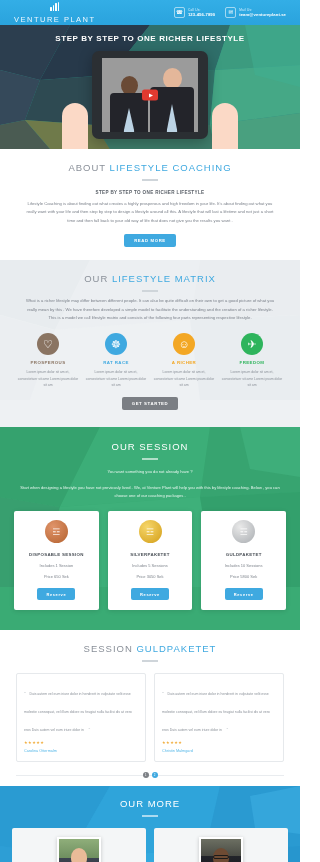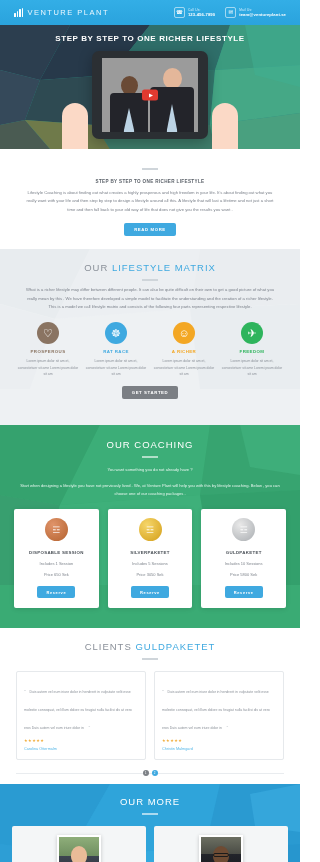--- a/index.html
+++ b/index.html
@@ -10,21 +10,21 @@
     -webkit-font-smoothing:antialiased;
   }
   .wrap { width:300px; position:relative; }
 
   
   .topbar {
     height:25px; background:#2fa8e0;
     background:linear-gradient(180deg,#33aee6 0%,#2aa3dd 100%);
     display:flex; align-items:center; padding:0 14px;
   }
-  .logo { display:flex; align-items:flex-end; gap:4px; }
+  .logo { display:flex; align-items:center; gap:4px;flex-direction:column; }
   .logo-mark { display:flex; align-items:flex-end; gap:1px; height:9px; }
   .logo-mark i { display:block; width:1.6px; background:#fff; border-radius:.5px; }
   .logo-mark i:nth-child(1){height:4px}
   .logo-mark i:nth-child(2){height:6px}
   .logo-mark i:nth-child(3){height:8px}
   .logo-mark i:nth-child(4){height:9px}
   .logo-text {
     color:#eaf7ff; font-size:7.5px; letter-spacing:1.5px; font-weight:400;
   }
   .contacts { margin-left:auto; display:flex; gap:10px; align-items:center; }
@@ -108,21 +108,21 @@
   .btn {
     display:block; margin:9px auto 0; border:0; cursor:pointer;
     font-size:4.3px; letter-spacing:.6px; color:#fff; font-weight:bold;
     padding:4px 10px; border-radius:2px; background:#3fa9e0;
   }
   .btn.grey { background:#7b7f84; }
   .btn.small { padding:3.5px 9px; font-size:4px; }
 
   
   .matrix {
-    background:#eef1f3; position:relative; overflow:hidden; padding-bottom:26px;
+    background:#eef1f3; position:relative; overflow:hidden; padding-bottom:17px;
   }
   .matrix .poly { position:absolute; inset:0; opacity:.5; }
   .matrix > * { position:relative; z-index:2; }
   .m-grid { display:flex; gap:4px; margin-top:11px; }
   .m-item { flex:1; text-align:center; }
   .m-ico {
     width:22px; height:22px; border-radius:50%; margin:0 auto 5px;
     display:flex; align-items:center; justify-content:center;
     color:#fff; font-size:11px; line-height:1;
   }
@@ -274,20 +274,23 @@
           <div class="head"></div>
             <div class="body1"></div>
             <div class="shirt"></div>
         </div>
         <div class="playbtn"></div>
       </div>
     </div>
   </div>
 
   <div class="sec">
+    <div class="sec-title">
+      <span class="a">ABOUT </span><span class="b">LIFESTYLE COACHING</span>
+    </div>
     <div class="rule"></div>
     <div class="sub">STEP BY STEP TO ONE RICHER LIFESTYLE</div>
     <div class="para">Lifestyle Coaching is about finding out what creates a highly prosperous and high freedom in your life. It's about finding out what you really want with your life and then step by step to design a lifestyle around all this. A lifestyle that will last a lifetime and not just a short time and then fall back to your old way of life that does not give you the results you want .</div>
     <button class="btn">READ MORE</button>
   </div>
 
   <div class="sec matrix">
     <svg class="poly" viewBox="0 0 300 140" preserveAspectRatio="none">
       <polygon points="0,0 90,0 55,70 0,55" fill="#e4e9ec"></polygon>
       <polygon points="90,0 200,0 190,60 55,70" fill="#eceff2"></polygon>
@@ -331,21 +334,21 @@
     <svg class="poly" viewBox="0 0 300 160" preserveAspectRatio="none">
       <polygon points="0,0 100,0 60,80 0,70" fill="#35a26e"></polygon>
       <polygon points="100,0 210,0 200,70 60,80" fill="#3cae78"></polygon>
       <polygon points="210,0 300,0 300,65 200,70" fill="#37a470"></polygon>
       <polygon points="0,70 60,80 35,160 0,160" fill="#389f6f"></polygon>
       <polygon points="60,80 200,70 215,160 35,160" fill="#3eb07a"></polygon>
       <polygon points="200,70 300,65 300,160 215,160" fill="#33a06c"></polygon>
       <polygon points="240,0 300,0 300,50 250,42" fill="#45b884" opacity=".5"></polygon>
     </svg>
     <div class="sec-title white">
-      <span class="a">OUR COACHING</span>
+      <span class="a">OUR SESSION</span>
     </div>
     <div class="rule white"></div>
     <div class="p-para">You want something you do not already have ?</div>
     <div class="p-para">Start when designing a lifestyle you have not previously lived . We, at Venture Plant will help you with this by lifestyle coaching. Below , you can choose one of our coaching packages .</div>
 
     <div class="p-grid">
       <div class="card">
         <div class="coin bronze">☲</div>
         <div class="c-name">DISPOSABLE SESSION</div>
         <div class="c-line">Includes 1 Session</div>
@@ -364,21 +367,21 @@
         <div class="c-name">GULDPAKETET</div>
         <div class="c-line">Includes 10 Sessions</div>
         <div class="c-line">Price 5800 Sek</div>
         <button class="btn small">Reserve</button>
       </div>
     </div>
   </div>
 
   <div class="testi">
     <div class="sec-title">
-      <span class="a">CLIENTS </span><span class="b">GULDPAKETET</span>
+      <span class="a">SESSION </span><span class="b">GULDPAKETET</span>
     </div>
     <div class="rule"></div>
     <div class="t-grid">
       <div class="t-card">
         <div>
           <span class="quote">““</span>
           <span class="t-text">Duis autem vel eum iriure dolor in hendrerit in vulputate velit esse molestie consequat, vel illum dolore eu feugiat nulla facilisi dis at vero eros Duis autem vel eum iriure dolor in</span>
           <span class="quote">””</span>
         </div>
         <div class="stars">★★★★★</div>

